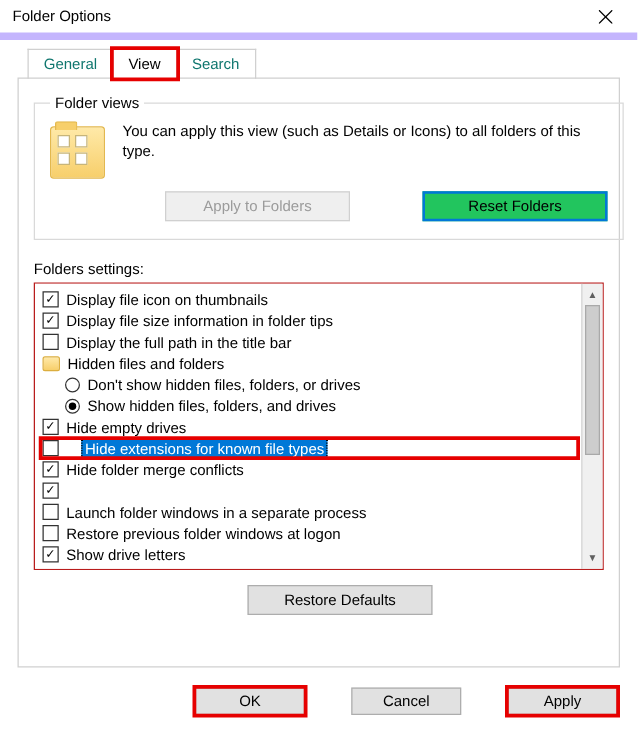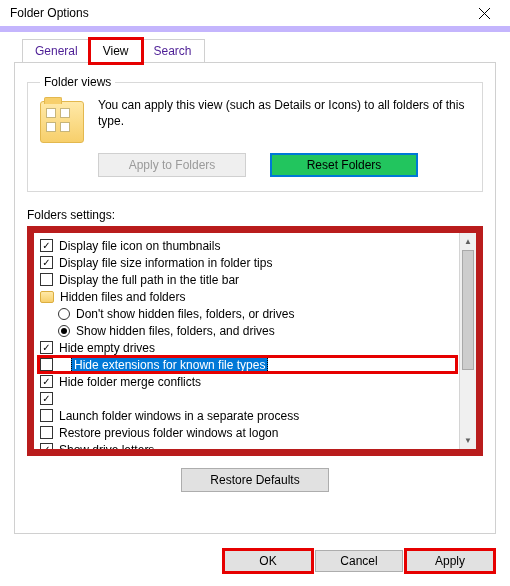--- a/index.html
+++ b/index.html
@@ -36,21 +36,21 @@
   .tab {
     padding: 4px 12px 5px 12px;
     border: 1px solid #d0d0d0;
     border-bottom: none;
     background: #fff;
     margin-right: -1px;
     position: relative;
     top: 1px;
     color: #000;
   }
-  .tab.inactive { background: #fff; color: #4c1d95; text-align: center; }
+  .tab.inactive { background: #fff; color: #0f766e; text-align: center; }
   .tab.active {
     background: #fff;
     z-index: 2;
   }
   .red-box { outline: 3px solid #e60000; outline-offset: -1px; }
   .tabpanel {
     border: 1px solid #d0d0d0;
     padding: 12px 12px 14px 12px;
     min-height: 472px;
     position: relative;
@@ -103,27 +103,28 @@
     gap: 24px;
     margin-top: 10px;
     margin-left: 58px;
   }
   .btn {
     border: 1px solid #adadad;
     background: #e1e1e1;
     padding: 4px 0;
     font: inherit;
     text-align: center;
+    margin-left: 34px;
   }
   .btn.wide { width: 148px; }
   .btn.disabled { color: #9b9b9b; background: #efefef; border-color: #d0d0d0; }
   .btn.blue-focus { border: 2px solid #0078d7; padding: 3px 0; background: #22c55e; }
   .adv-label { margin: 0 0 4px 0; }
   .adv-box {
-    border: 7px solid #b91c1c;
+    border: 1px solid #b91c1c;
     height: 230px;
     display: flex;
   }
   .adv-list {
     flex: 1;
     overflow: hidden;
     padding: 4px 2px 2px 4px;
     background: #fff;
   }
   .row {

